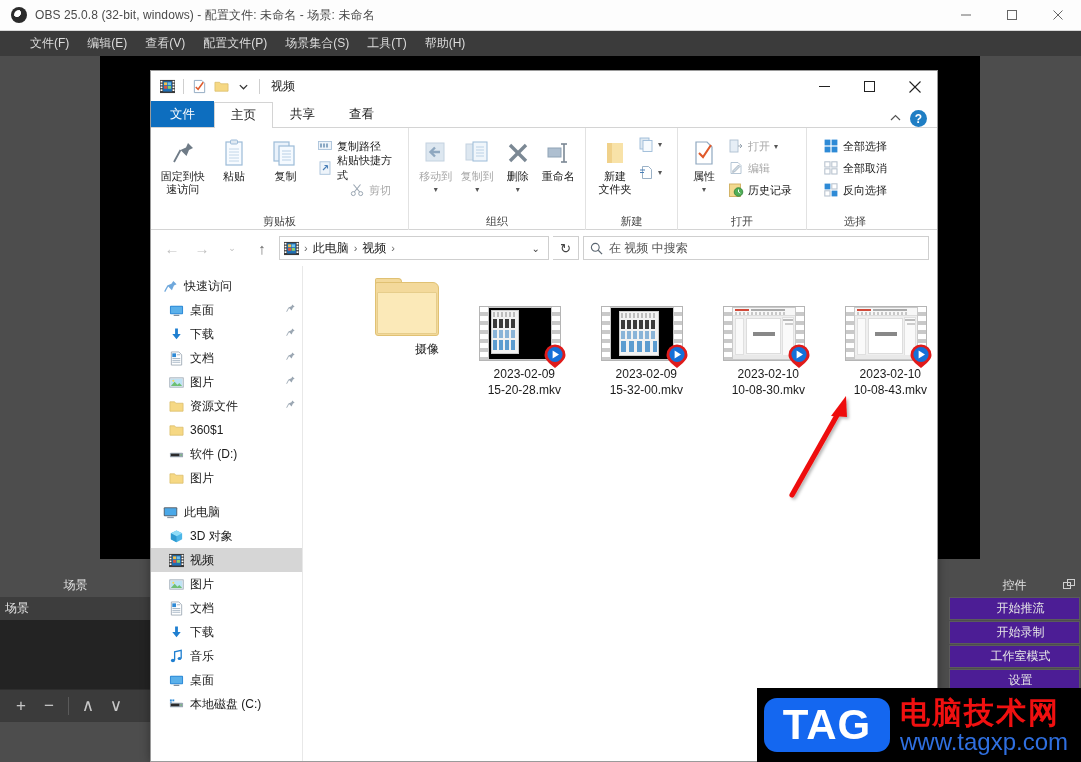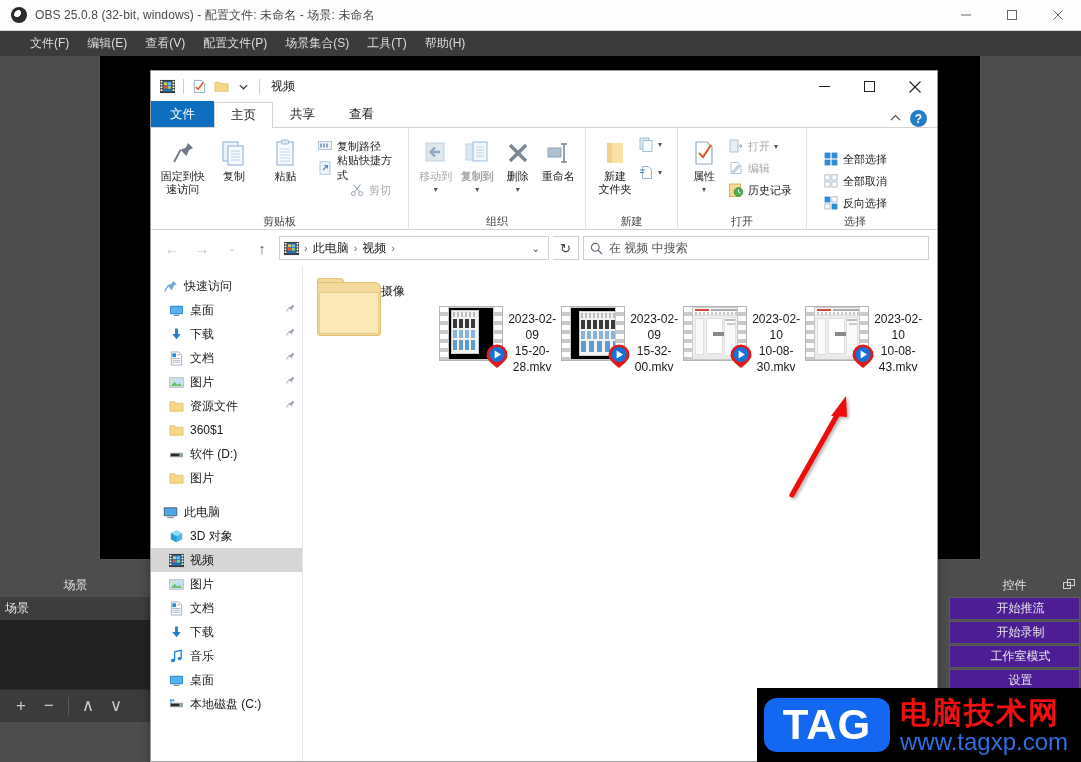--- a/index.html
+++ b/index.html
@@ -158,21 +158,21 @@
   }
   .nav-item { height:24px; display:flex; align-items:center; font-size:12px; color:#1a1a1a; padding-right:6px; }
   .nav-item .nico { width:18px; height:16px; display:flex; align-items:center; justify-content:center; margin-right:5px; flex:0 0 18px; }
   .nav-item.sel { background:#d6d6d6; }
   .nav-item .pin { margin-left:auto; }
   .lvl0 { padding-left: 10px; }
   .lvl1 { padding-left: 16px; }
 
   .ex-content { flex:1; background:#fff; position:relative; padding: 12px 0 0 14px; }
   .tiles { display:flex; align-items:flex-start; gap: 0px; }
-  .tile { width:122px; display:flex; flex-direction:row; align-items:flex-start; }
+  .tile { width:122px; display:flex; flex-direction:column; align-items:flex-end; }
   .tile-label { font-size:12px; color:#1a1a1a; text-align:center; line-height:16px; margin-top:5px; }
 
   
   .folder-lg { width:64px; height:58px; position:relative; }
   .folder-lg .back { position:absolute; left:0; top:4px; width:64px; height:54px; background:#f3d99b; border:1px solid #e0c173; border-radius:2px 6px 3px 3px; }
   .folder-lg .tab { position:absolute; left:0; top:0px; width:27px; height:8px; background:#f3d99b; border:1px solid #e0c173; border-bottom:none; border-radius:2px 4px 0 0; }
   .folder-lg .front { position:absolute; left:2px; top:14px; width:60px; height:42px; background:#fbe9b8; border:1px solid #e6cd8b; border-radius:1px; }
 
   
   .vthumb { width:82px; height:55px; position:relative; background:#fff; }
@@ -377,47 +377,47 @@
               <svg width="30" height="30" viewBox="0 0 30 30">
                 <path d="M20 5 L25 10 L21 12 L18.5 18 L12.5 12 L18 9.5 Z" fill="#6f7b87"></path>
                 <line x1="12.5" y1="12" x2="6" y2="24" stroke="#6f7b87" stroke-width="1.8"></line>
               </svg>
             </span>
             <span>固定到快<br>速访问</span>
           </div>
           <div class="big-btn">
             <span class="bico">
               <svg width="30" height="30" viewBox="0 0 30 30">
-                <rect x="4" y="4" width="15" height="19" fill="#eaf2fb" stroke="#9cbbd8" stroke-width="1.2"></rect>
-                <rect x="9" y="8" width="15" height="19" fill="#f5faff" stroke="#9cbbd8" stroke-width="1.2"></rect>
-                <g stroke="#b9d0e6" stroke-width="1">
-                    <line x1="12" y1="13" x2="21" y2="13"></line>
-                    <line x1="12" y1="16" x2="21" y2="16"></line>
-                    <line x1="12" y1="19" x2="21" y2="19"></line>
-                    <line x1="12" y1="22" x2="21" y2="22"></line>
-                  </g>
-              </svg>
-            </span>
-            <span>复制</span>
-          </div>
-          <div class="big-btn">
-            <span class="bico">
-              <svg width="30" height="30" viewBox="0 0 30 30">
                 <rect x="7" y="4" width="16" height="23" fill="#f7fbff" stroke="#9cbbd8" stroke-width="1.2"></rect>
                 <rect x="11.5" y="2" width="7" height="4" rx="1" fill="#dfe9f2" stroke="#9cbbd8" stroke-width="1"></rect>
                 <g stroke="#c2d6e8" stroke-width="1">
                     <line x1="10" y1="11" x2="20" y2="11"></line>
                     <line x1="10" y1="14" x2="20" y2="14"></line>
                     <line x1="10" y1="17" x2="20" y2="17"></line>
                     <line x1="10" y1="20" x2="20" y2="20"></line>
                     <line x1="10" y1="23" x2="20" y2="23"></line>
                   </g>
               </svg>
             </span>
             <span>粘贴</span>
+          </div>
+          <div class="big-btn">
+            <span class="bico">
+              <svg width="30" height="30" viewBox="0 0 30 30">
+                <rect x="4" y="4" width="15" height="19" fill="#eaf2fb" stroke="#9cbbd8" stroke-width="1.2"></rect>
+                <rect x="9" y="8" width="15" height="19" fill="#f5faff" stroke="#9cbbd8" stroke-width="1.2"></rect>
+                <g stroke="#b9d0e6" stroke-width="1">
+                    <line x1="12" y1="13" x2="21" y2="13"></line>
+                    <line x1="12" y1="16" x2="21" y2="16"></line>
+                    <line x1="12" y1="19" x2="21" y2="19"></line>
+                    <line x1="12" y1="22" x2="21" y2="22"></line>
+                  </g>
+              </svg>
+            </span>
+            <span>复制</span>
           </div>
           <div class="small-col" style="margin-left:6px;">
             <div class="small-btn">
               <span class="sico">
                 <svg width="14" height="14" viewBox="0 0 14 14">
                     <rect x="0.5" y="2.5" width="13" height="8" fill="#eef4fa" stroke="#a9c2da" stroke-width="0.9"></rect>
                     <g fill="#8aa8c4">
                       <rect x="2" y="4.5" width="2" height="4"></rect>
                       <rect x="5" y="4.5" width="2" height="4"></rect>
                       <rect x="8" y="4.5" width="2" height="4"></rect>
@@ -456,21 +456,21 @@
           <div class="big-btn dim" style="width:44px;">
             <span class="bico">
               <svg width="30" height="30" viewBox="0 0 30 30">
                 <rect x="5" y="5" width="18" height="18" fill="#dde7f0" stroke="#c3d2e0" stroke-width="1"></rect>
                 <path d="M19 14 H10 M14 9.5 L9.5 14 L14 18.5" fill="none" stroke="#8fa8c0" stroke-width="2.4"></path>
               </svg>
             </span>
             <span>移动到</span>
             <span class="caret-dn">▾</span>
           </div>
-          <div class="big-btn dim" style="width:44px;font-weight:bold;">
+          <div class="big-btn dim" style="width:44px;">
             <span class="bico">
               <svg width="30" height="30" viewBox="0 0 30 30">
                 <rect x="4" y="6" width="12" height="16" fill="#dde7f0" stroke="#c3d2e0" stroke-width="1"></rect>
                 <rect x="11" y="4" width="14" height="19" fill="#f0f6fb" stroke="#9cbbd8" stroke-width="1"></rect>
                 <g stroke="#bcd2e6" stroke-width="1">
                     <line x1="14" y1="9" x2="22" y2="9"></line>
                     <line x1="14" y1="12" x2="22" y2="12"></line>
                     <line x1="14" y1="15" x2="22" y2="15"></line>
                     <line x1="14" y1="18" x2="22" y2="18"></line>
                   </g>
@@ -583,21 +583,21 @@
                   </svg>
               </span>
               <span>历史记录</span>
             </div>
           </div>
         </div>
         <div class="rib-group-label">打开</div>
       </div>
 
       <div class="rib-group" style="width:96px;">
-        <div class="rib-group-body" style="justify-content:center;align-items:flex-end;">
+        <div class="rib-group-body" style="justify-content:center;">
           <div class="small-col">
             <div class="small-btn">
               <span class="sico">
                 <svg width="14" height="14" viewBox="0 0 14 14">
                     <rect x="0.6" y="0.6" width="5.8" height="5.8" fill="#2e8ad6"></rect>
                     <rect x="7.6" y="0.6" width="5.8" height="5.8" fill="#2e8ad6"></rect>
                     <rect x="0.6" y="7.6" width="5.8" height="5.8" fill="#2e8ad6"></rect>
                     <rect x="7.6" y="7.6" width="5.8" height="5.8" fill="#2e8ad6"></rect>
                   </svg>
               </span>

